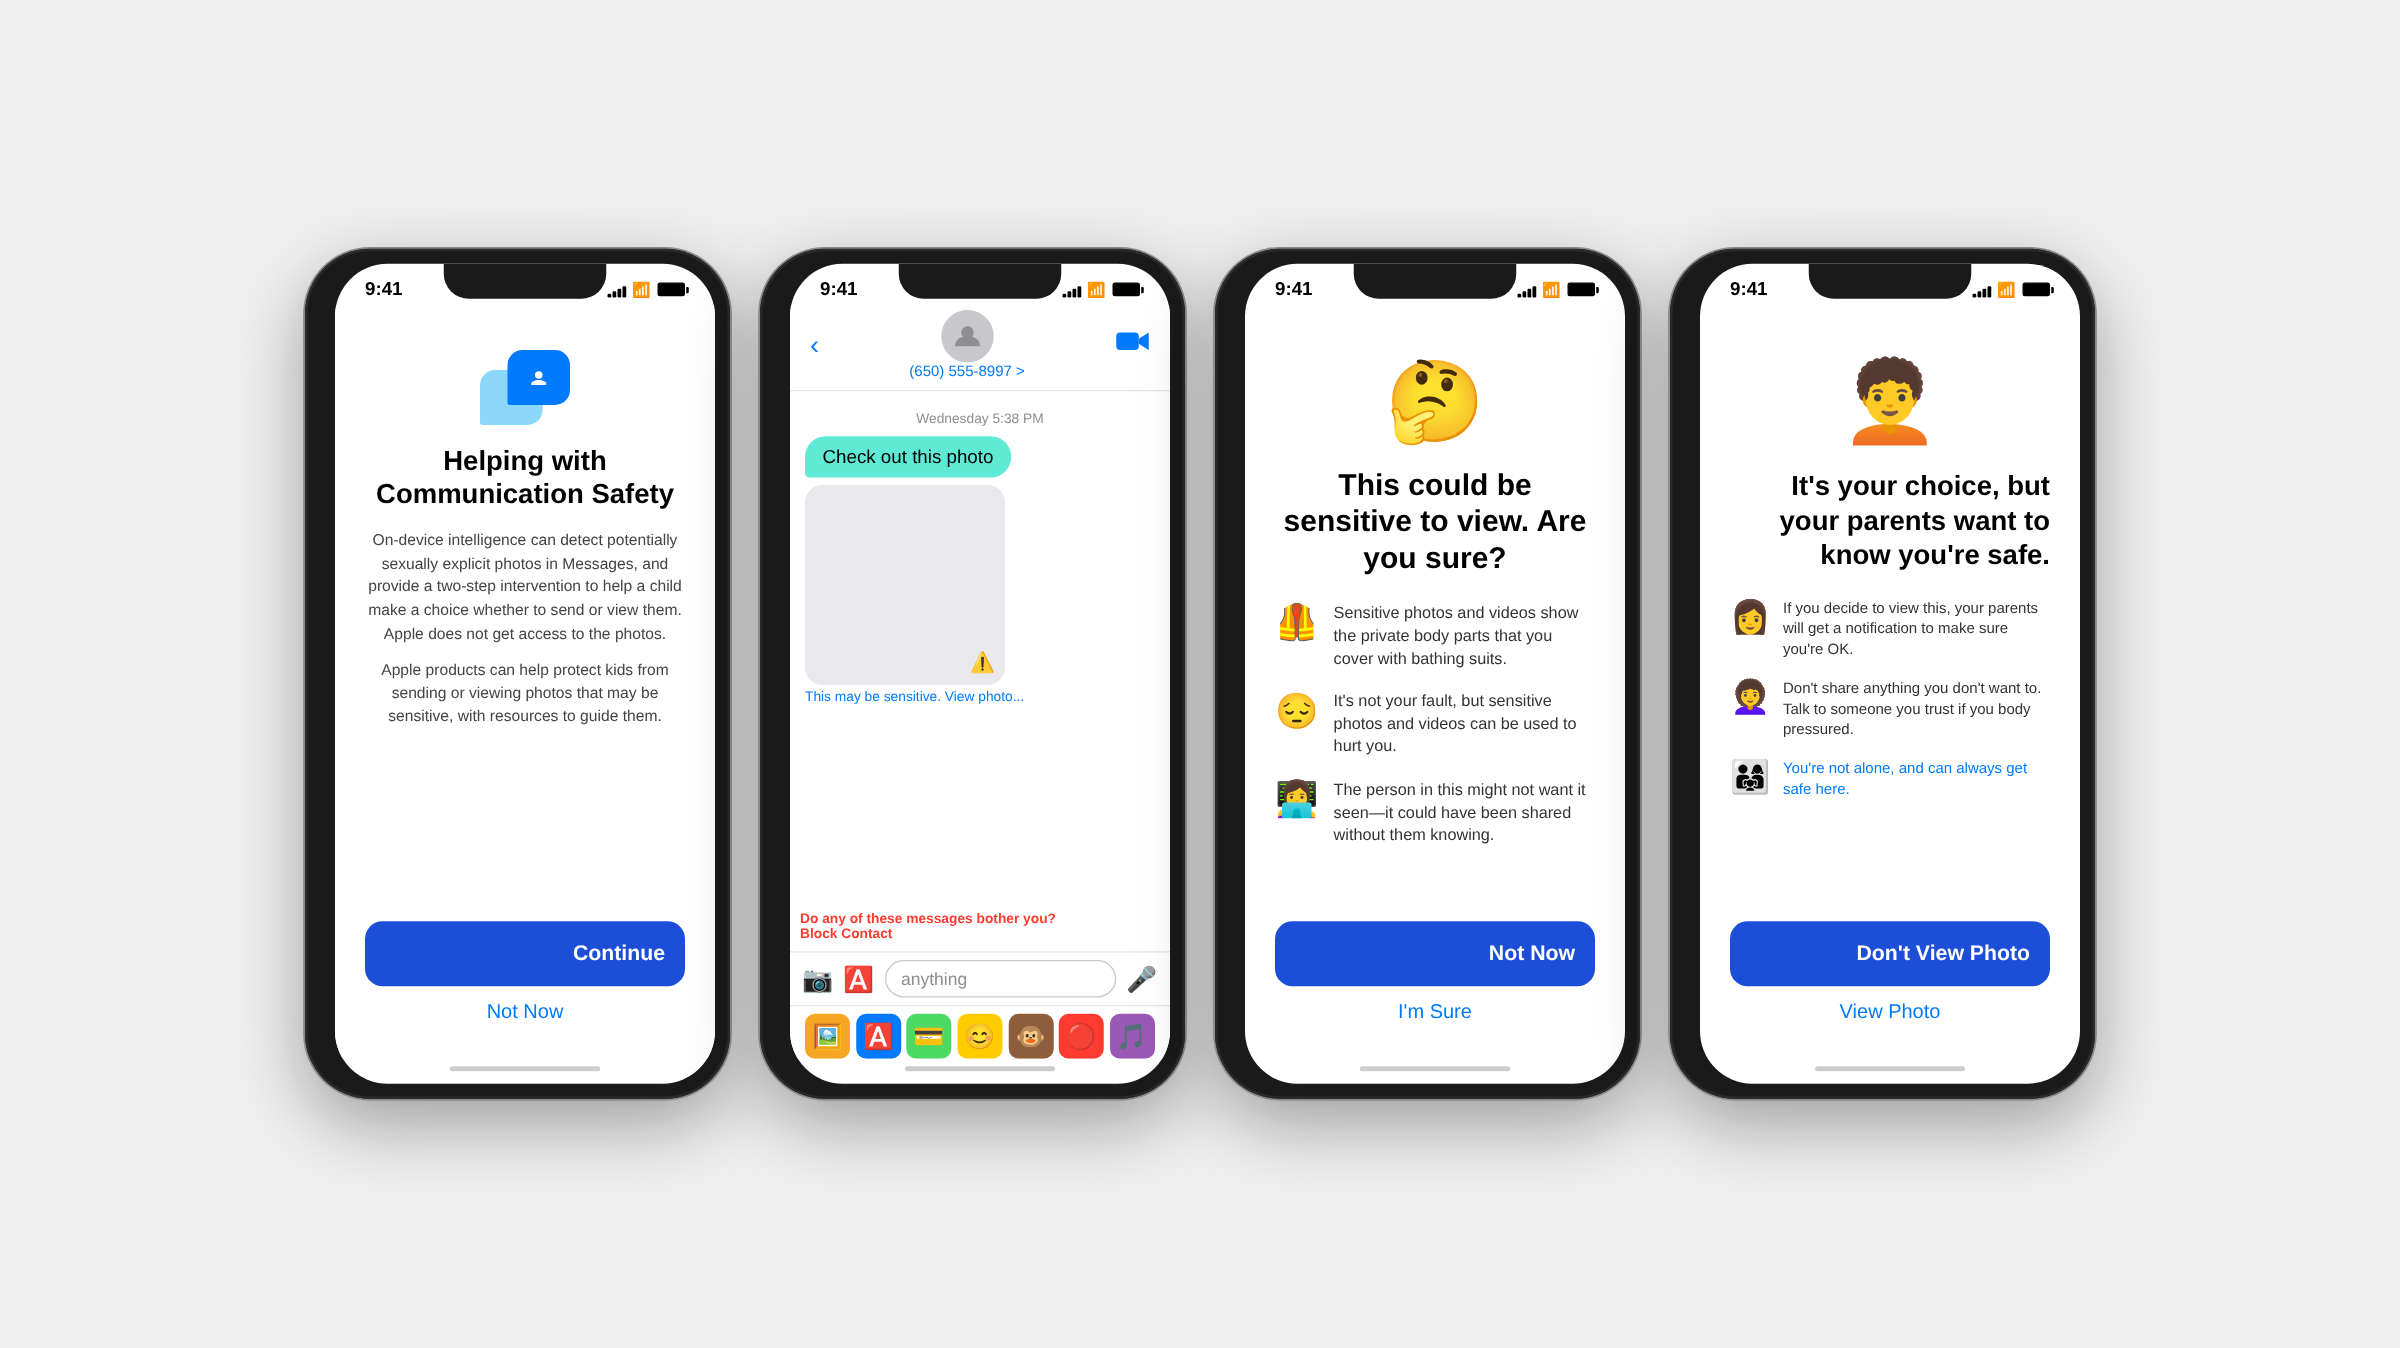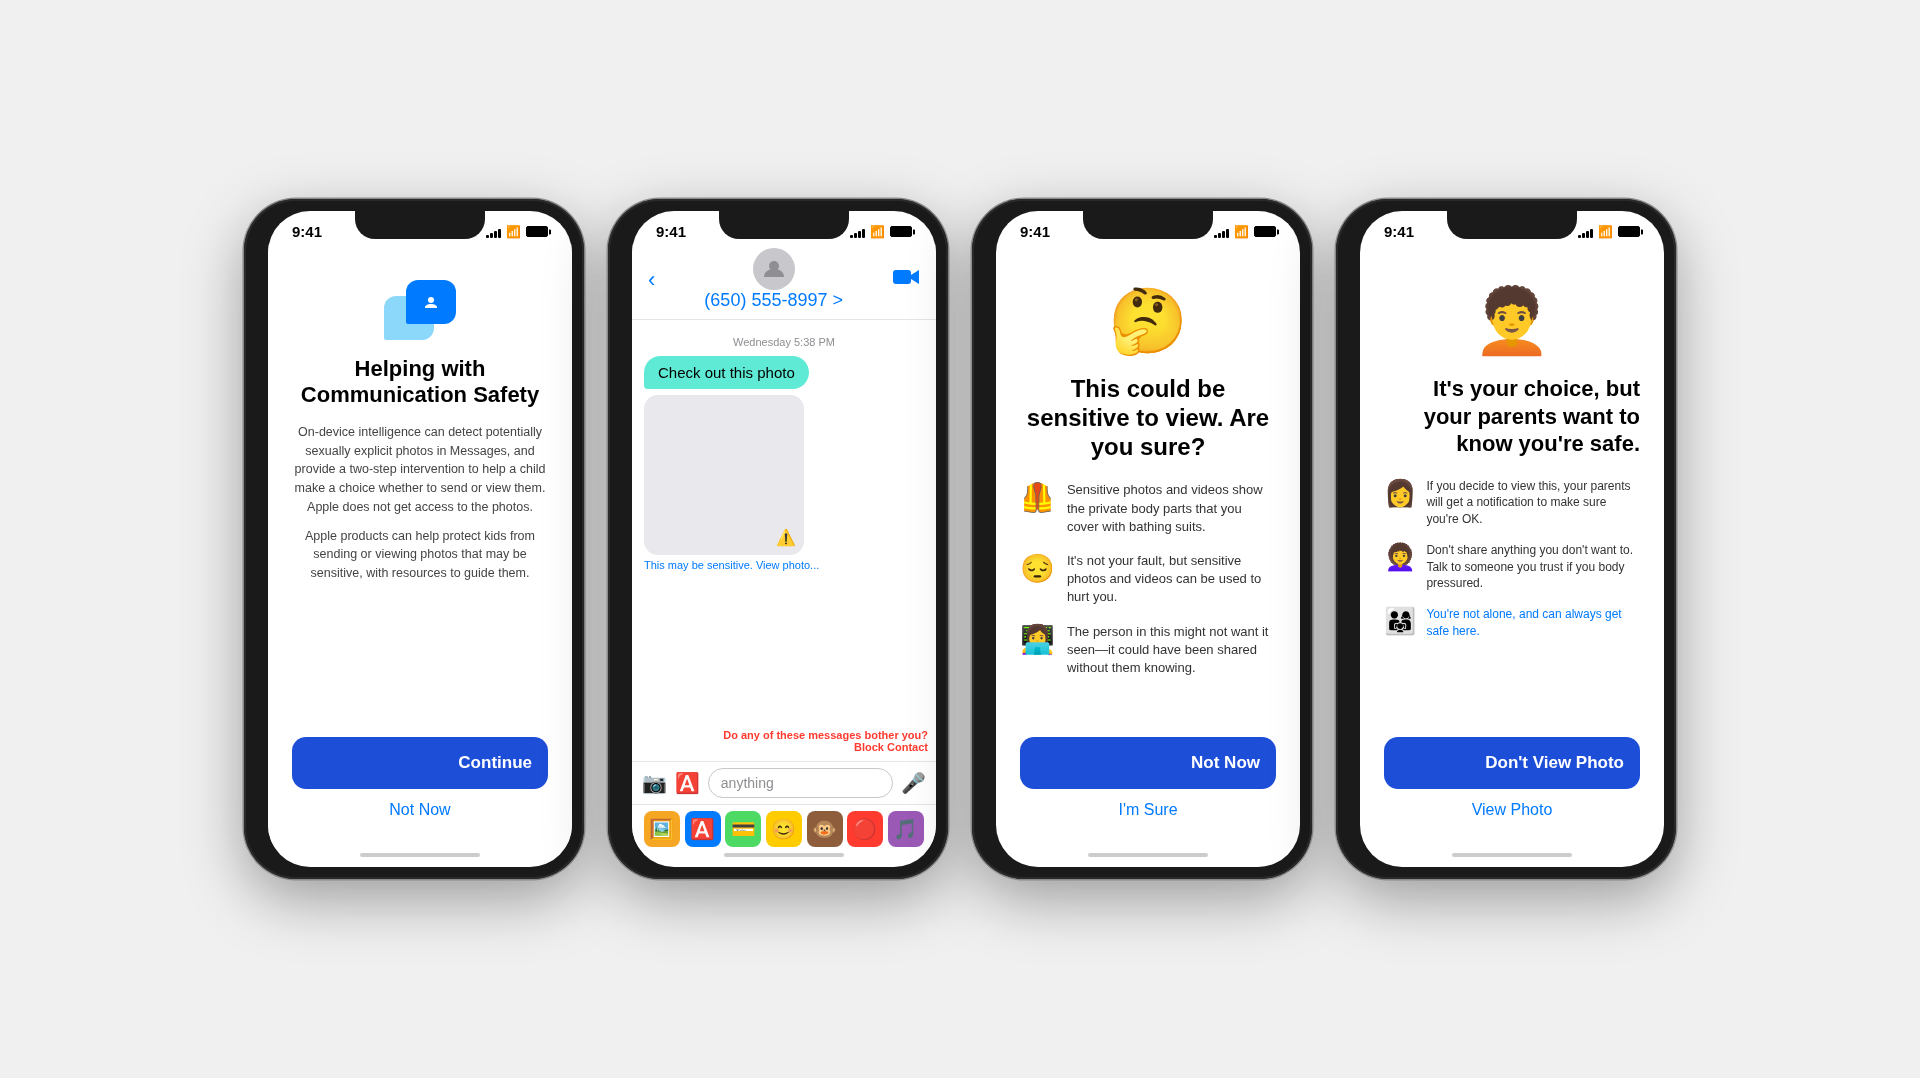--- a/index.html
+++ b/index.html
@@ -182,21 +182,21 @@
       width: 42px;
       height: 42px;
       background: #c7c7cc;
       border-radius: 50%;
       display: flex;
       align-items: center;
       justify-content: center;
       color: #8e8e93;
       font-size: 22px;
     }
-    .contact-name { font-size: 18px; color: #007aff; font-weight: 500; }
+    .contact-name { font-size: 12px; color: #007aff; font-weight: 500; }
     .messages-nav-video { color: #007aff; font-size: 20px; }
     .messages-body {
       flex: 1;
       padding: 8px 12px;
       overflow: hidden;
     }
     .message-timestamp {
       text-align: center;
       font-size: 11px;
       color: #8e8e93;
@@ -227,21 +227,21 @@
     .photo-warning {
       font-size: 16px;
     }
     .sensitive-notice {
       font-size: 11px;
       color: #8e8e93;
       margin-top: 2px;
     }
     .sensitive-notice span { color: #007aff; }
     .messages-block-notice {
-      text-align: right;
+      text-align: left;
       font-size: 11px;
       color: #8e8e93;
       padding: 8px;
     }
     .messages-block-notice span { color: #ff3b30; font-weight: 600; }
     .messages-input-bar {
       display: flex;
       align-items: center;
       padding: 6px 10px;
       border-top: 1px solid #e5e5e5;

